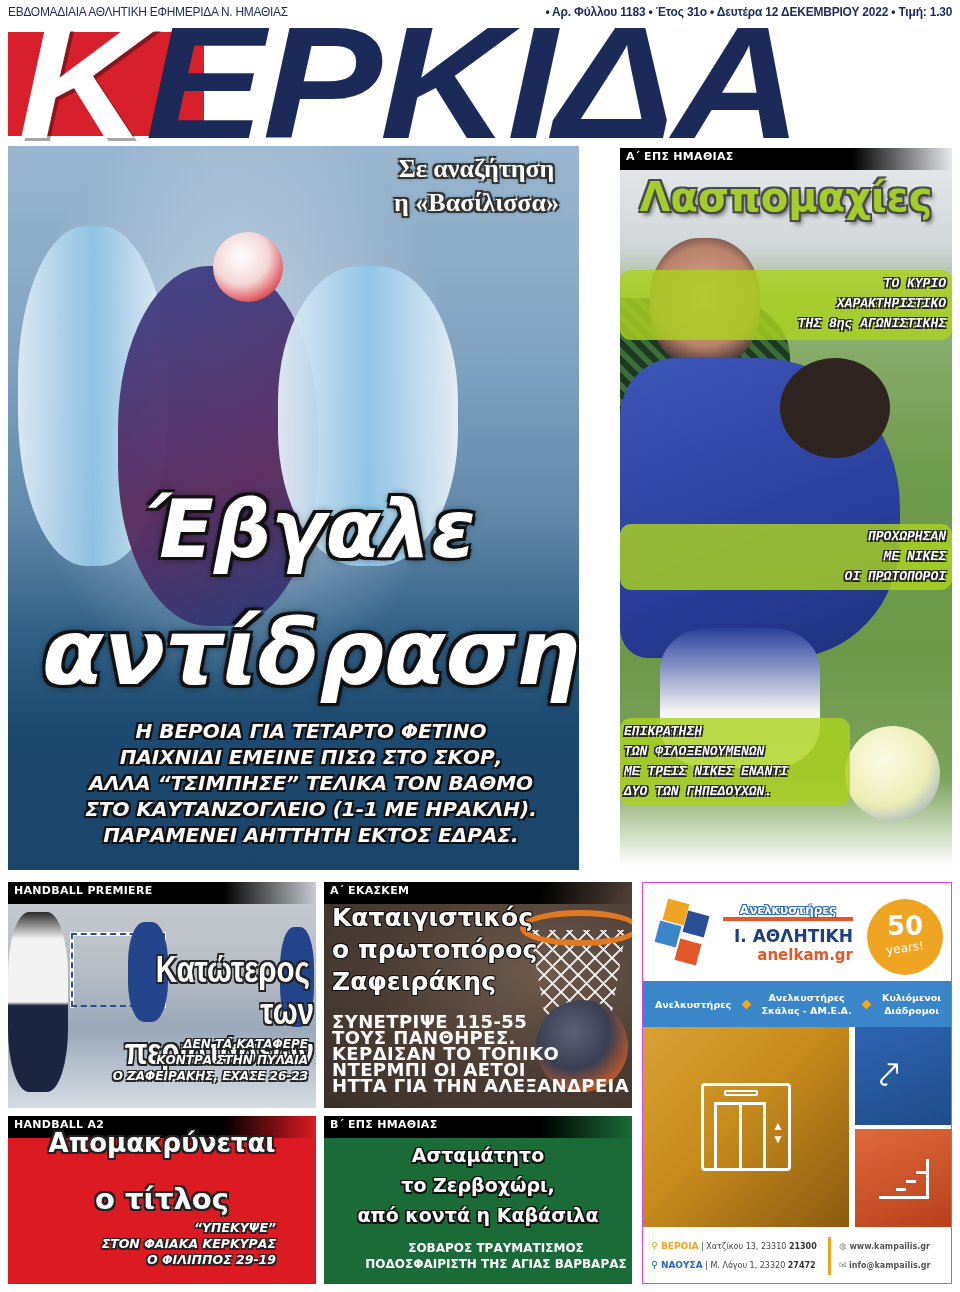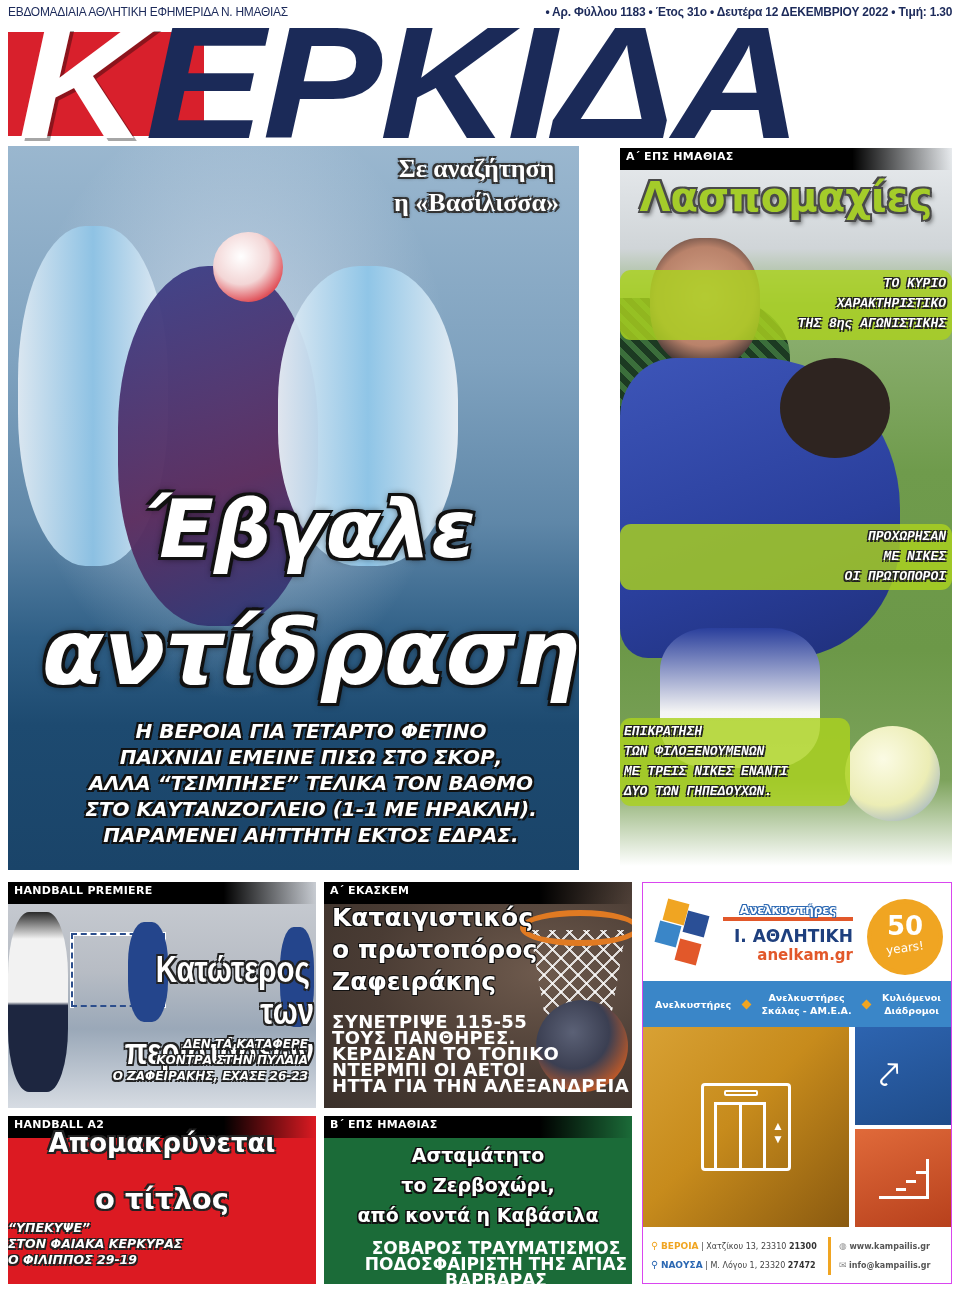--- a/index.html
+++ b/index.html
@@ -148,36 +148,36 @@
 
     .tile-handball2 { left: 8px; top: 1116px; width: 308px; height: 168px; background: #dc1a22; }
     .h2-title {
       position: absolute; left: 0; width: 308px; text-align: center;
       font-family: "DejaVu Sans", sans-serif; font-weight: bold; color: #ffffff;
       text-shadow: -2px -2px 0 #222, 2px -2px 0 #222, -2px 2px 0 #222, 2px 2px 0 #222;
     }
     .h2-title.t1 { top: 8px; font-size: 26px; line-height: 38px; }
     .h2-title.t2 { top: 64px; font-size: 29px; line-height: 38px; }
     .h2-sub {
-      position: absolute; left: 0; top: 104px; width: 268px; text-align: left;
+      position: absolute; left: 0; top: 104px; width: 268px; text-align: right;
       font-family: "DejaVu Sans", sans-serif; font-style: italic; font-weight: bold;
       font-size: 12.5px; line-height: 16px; color: #ffffff; white-space: pre-line;
       text-shadow: -1.5px -1.5px 0 #222, 1.5px -1.5px 0 #222, -1.5px 1.5px 0 #222, 1.5px 1.5px 0 #222;
     }
 
     .tile-bepsa { left: 324px; top: 1116px; width: 308px; height: 168px; background: #1b6b38; }
     .bp-title {
       position: absolute; left: 0; top: 24px; width: 308px; text-align: center;
       font-family: "DejaVu Sans", sans-serif; font-weight: bold; font-size: 19px; line-height: 30px;
       color: #ffffff; white-space: pre-line;
       text-shadow: -1.5px -1.5px 0 #111, 1.5px -1.5px 0 #111, -1.5px 1.5px 0 #111, 1.5px 1.5px 0 #111;
     }
     .bp-sub {
       position: absolute; left: 0; top: 124px; width: 344px; text-align: center;
-      font-family: "DejaVu Sans", sans-serif; font-weight: bold; font-size: 17px; line-height: 16px;
+      font-family: "DejaVu Sans", sans-serif; font-weight: bold; font-size: 12px; line-height: 16px;
       color: #ffffff; white-space: pre-line;
     }
 
     
     .ad { position: absolute; left: 642px; top: 882px; width: 310px; height: 402px; border: 1px solid #d946ef; background: #ffffff; overflow: hidden; padding-left: 9px; }
     .ad-cubes { position: absolute; left: 14px; top: 18px; width: 54px; height: 66px; }
     .cube { position: absolute; width: 22px; height: 22px; transform: rotate(15deg); }
     .ad-brand-top {
       position: absolute; left: 80px; top: 18px; width: 130px; height: 20px;
       font-family: "DejaVu Sans", sans-serif; font-weight: bold; font-size: 12px; line-height: 18px;

